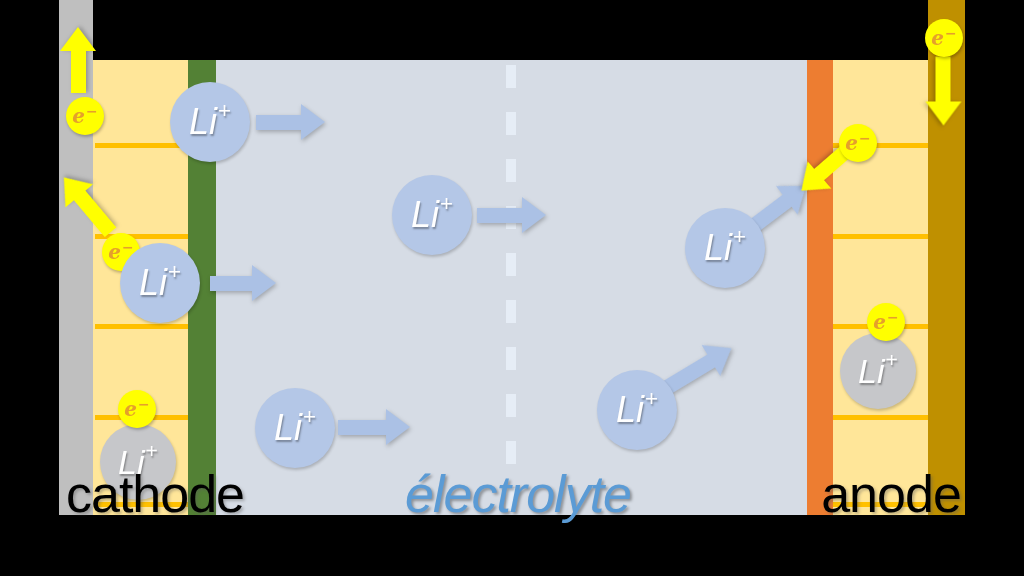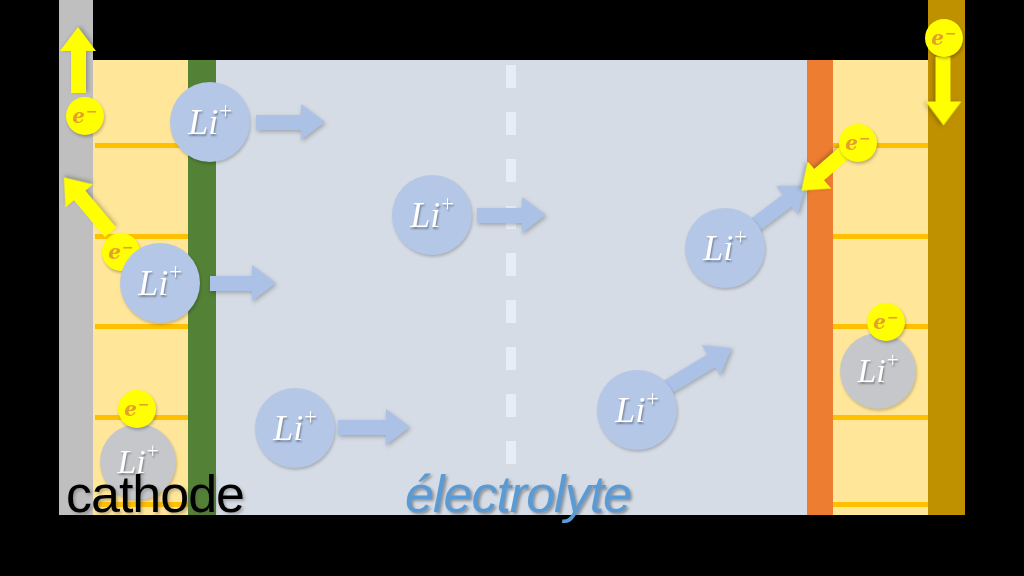--- a/index.html
+++ b/index.html
@@ -32,21 +32,21 @@
                border-left:24px solid;}
   .arrow.blue{z-index:2;}
   .arrow.blue .shaft{background:var(--arrow-blue);}
   .arrow.blue .head{border-left-color:var(--arrow-blue);}
   .arrow.yellow{z-index:3;}
   .arrow.yellow .shaft{background:var(--arrow-yellow);}
   .arrow.yellow .head{border-left-color:var(--arrow-yellow);}
 
   
   .ion{position:absolute;width:80px;height:80px;border-radius:50%;display:flex;align-items:center;
-       justify-content:center;font-family:Liberation Serif, serif;font-style:italic;
+       justify-content:center;font-family:Liberation Sans, sans-serif;font-style:italic;
        color:var(--ion-text);font-size:36px;z-index:5;
        text-shadow:1px 2px 2px rgba(0,0,0,.35);box-shadow:1px 2px 3px rgba(0,0,0,.2);}
   .ion.blue{background:var(--ion-fill);}
   .ion.gray{background:var(--ion-gray);width:76px;height:76px;z-index:2;font-size:34px;}
   .charge{font-size:.62em;font-style:normal;position:relative;top:-.5em;margin-left:1px;}
   .electron{position:absolute;width:38px;height:38px;border-radius:50%;background:var(--electron-fill);
        color:var(--electron-text);display:flex;align-items:center;justify-content:center;
        font-family:"DejaVu Serif",serif;font-style:italic;font-weight:bold;font-size:20px;z-index:4;
        box-shadow:1px 2px 3px rgba(0,0,0,.25);}
   .electron .charge{font-size:.7em;top:-.35em;}
@@ -181,14 +181,15 @@
       <span>Li</span>
       <span class="charge">+</span>
     </div>
   <div class="ion blue" style="left:597px;top:370px">
       <span>Li</span>
       <span class="charge">+</span>
     </div>
 
   <div class="lbl dark" style="left:155px">cathode</div>
   <div class="lbl blue" style="left:518px">électrolyte</div>
+  <div class="lbl dark" style="left:891px">anode</div>
 
 </div>
 
 </body></html>

